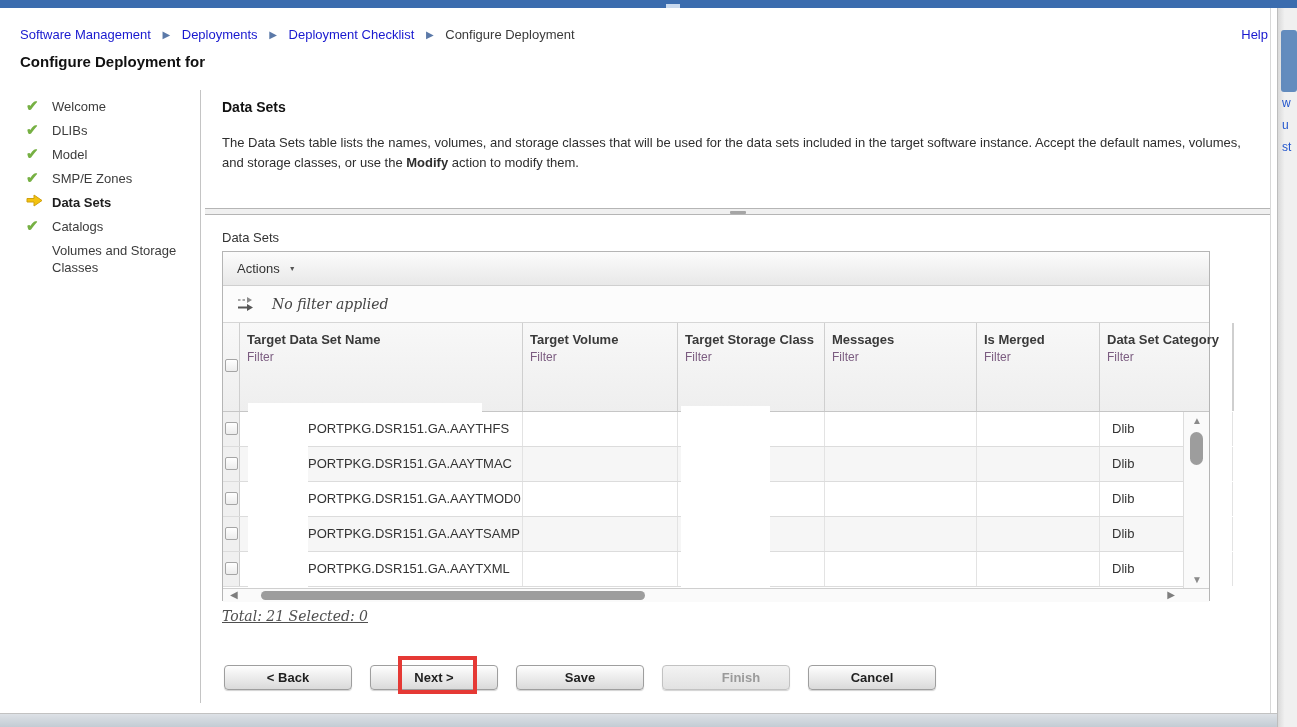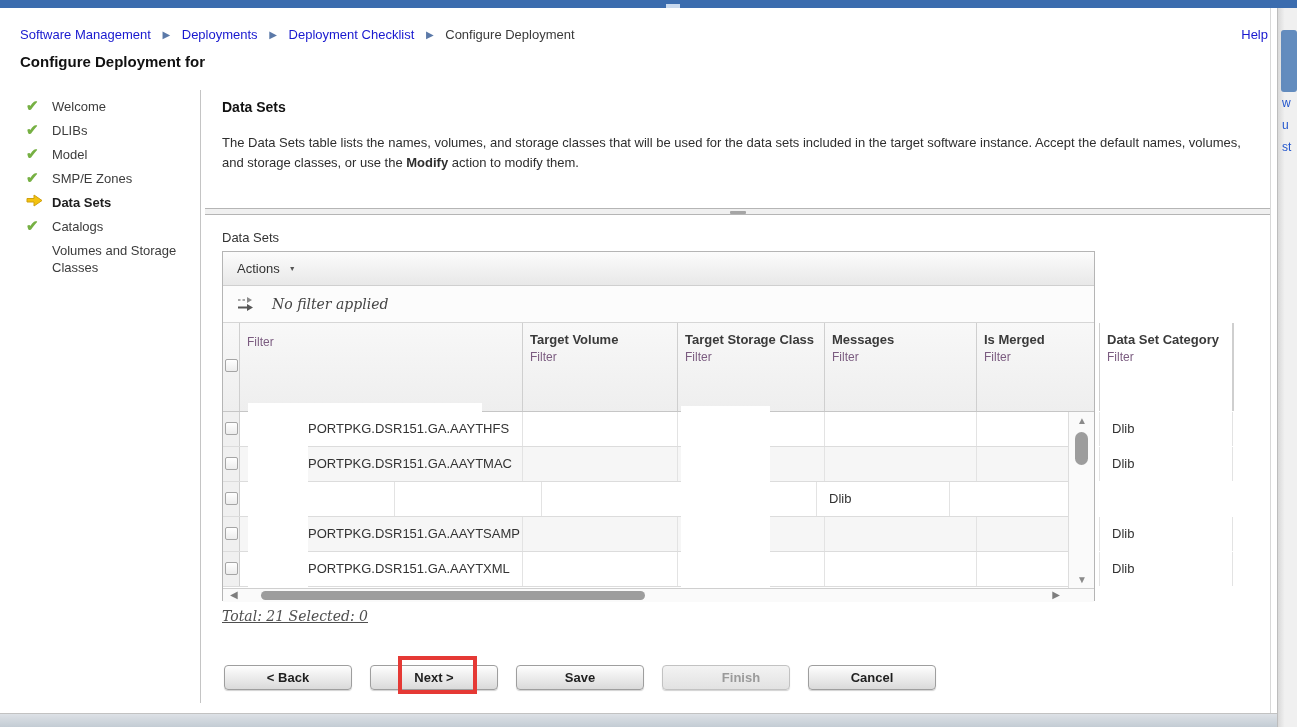--- a/index.html
+++ b/index.html
@@ -35,21 +35,21 @@
   .section-heading { left:222px; top:99px; font-size:14px; font-weight:bold; color:#111; }
   .section-desc { left:222px; top:133px; width:1028px; font-size:13px; line-height:20px; color:#2e2e2e; }
 
   .splitter { left:205px; top:208px; width:1065px; height:7px; background:#f0f0f0;
               border-top:1px solid #b5b5b5; border-bottom:1px solid #b5b5b5; }
   .splitter-handle { width:16px; height:3px; background:#a5a5a5; margin:2px auto 0; border-radius:1px; }
 
   .table-label { left:222px; top:230px; font-size:13px; color:#333; }
 
   
-  .tablebox { left:222px; top:251px; width:873px; height:350px; border:1px solid #b5b5b5; background:#fff; }
+  .tablebox { left:222px; top:251px; width:988px; height:350px; border:1px solid #b5b5b5; background:#fff; }
   .actions-bar { height:34px; background:linear-gradient(#fcfcfc,#e8e8e8); border-bottom:1px solid #cfcfcf;
                  display:flex; align-items:center; padding-left:14px; font-size:13px; color:#333; }
   .actions-caret { font-size:7px; color:#555; margin-left:9px; }
   .filter-bar { height:37px; background:#fcfcfc; border-bottom:1px solid #d6d6d6; display:flex; align-items:center; padding-left:14px; }
   .filter-status { font-family:"DejaVu Serif", serif; font-style:italic; font-size:14px; color:#444; margin-left:16px; }
 
   .hdr-row { display:flex; height:89px; background:linear-gradient(#f8f8f8,#eeeeee); border-bottom:1px solid #c6c6c6; }
   .hdr-cell { border-right:1px solid #cfcfcf; padding:9px 4px 0 7px; }
   .hdr-cell .col-title { font-size:13px; font-weight:bold; color:#3a3a3a; display:block; }
   .filter-link { font-size:12px; color:#7b5c80; cursor:pointer; display:inline-block; margin-top:2px; }
@@ -188,20 +188,21 @@
       <path d="M10 1 l5 3 -5 3 z" fill="#8a8a8a"></path>
       <line x1="1" y1="11.5" x2="10" y2="11.5" stroke="#565656" stroke-width="2"></line>
       <path d="M10 8 l6 3.5 -6 3.5 z" fill="#565656"></path>
     </svg>
     <span class="filter-status">No filter applied</span>
   </div>
 
   <div class="hdr-row">
     <div class="hdr-cell w-cb"><span class="checkbox hdr-cb"></span></div>
     <div class="hdr-cell w-name">
+      <span class="col-title">Target Data Set Name</span>
       <span class="filter-link">Filter</span>
     </div>
     <div class="hdr-cell w-vol">
       <span class="col-title">Target Volume</span>
       <span class="filter-link">Filter</span>
     </div>
     <div class="hdr-cell w-stor">
       <span class="col-title">Target Storage Class</span>
       <span class="filter-link">Filter</span>
     </div>
@@ -234,20 +235,21 @@
       <div class="cell cell-cb w-cb"><span class="checkbox"></span></div>
       <div class="cell cell-name w-name">PORTPKG.DSR151.GA.AAYTMAC</div>
       <div class="cell w-vol"></div>
       <div class="cell w-stor"></div>
       <div class="cell w-msg"></div>
       <div class="cell w-merge"></div>
       <div class="cell cell-cat w-cat">Dlib</div>
     </div>
     <div class="row">
       <div class="cell cell-cb w-cb"><span class="checkbox"></span></div>
+      <div class="cell cell-name w-name">PORTPKG.DSR151.GA.AAYTMOD0</div>
       <div class="cell w-vol"></div>
       <div class="cell w-stor"></div>
       <div class="cell w-msg"></div>
       <div class="cell w-merge"></div>
       <div class="cell cell-cat w-cat">Dlib</div>
     </div>
     <div class="row alt">
       <div class="cell cell-cb w-cb"><span class="checkbox"></span></div>
       <div class="cell cell-name w-name">PORTPKG.DSR151.GA.AAYTSAMP</div>
       <div class="cell w-vol"></div>

